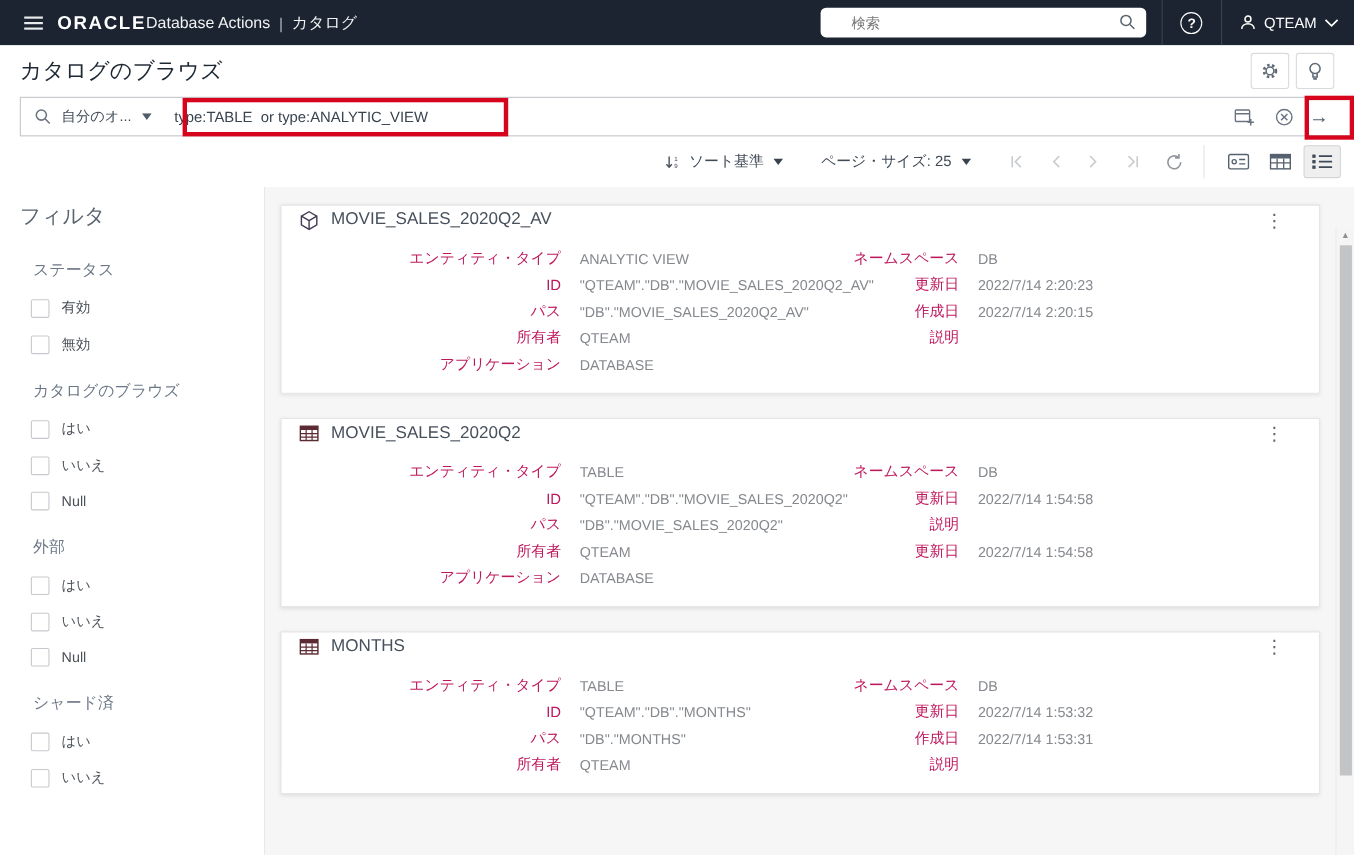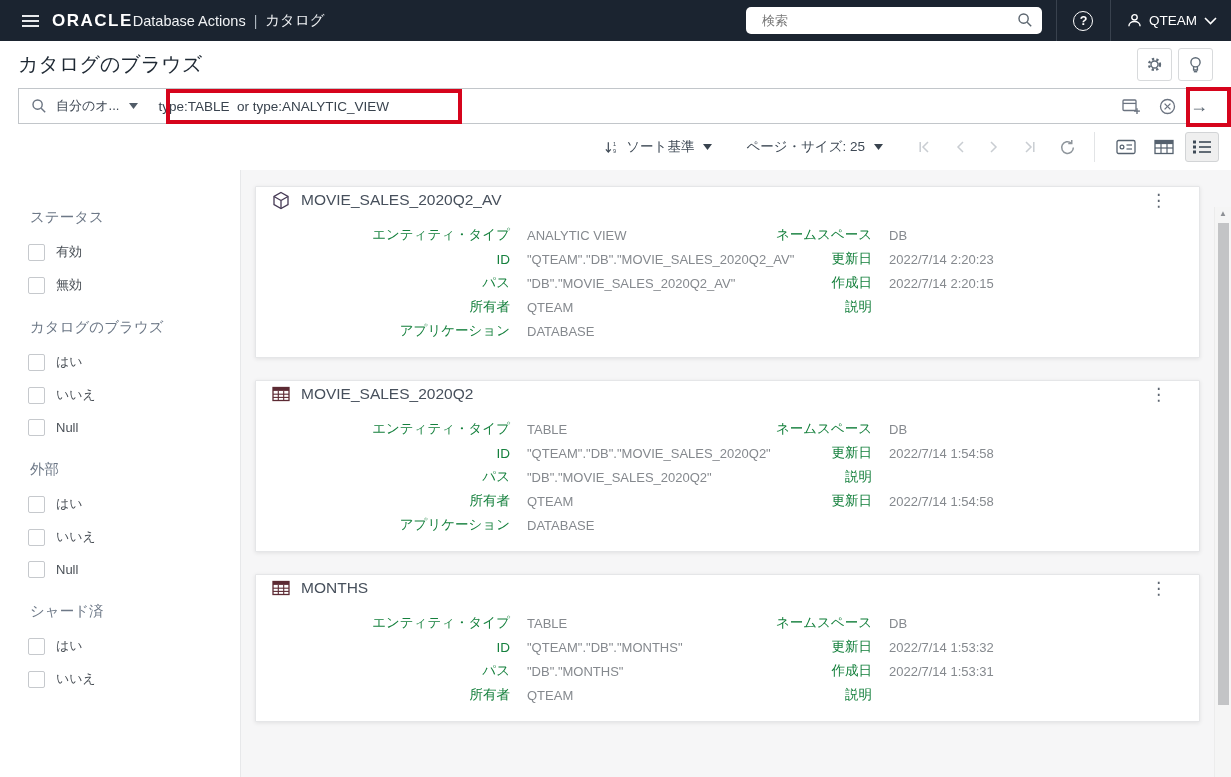--- a/index.html
+++ b/index.html
@@ -18,21 +18,21 @@
   .hamburger { width:40px; display:flex; flex-direction:column; gap:3px; cursor:pointer; padding:4px 10px; }
   .hamburger i { display:block; height:2px; width:17px; background:#e8eaec; }
   .brand { font-size:17px; font-weight:700; letter-spacing:1.5px; }
   .app-name { font-size:14.5px; color:#f0f2f4; }
   .app-sep { margin:0 8px; color:#aeb6bf; font-size:14px; }
   .page-name { font-size:14.5px; color:#f0f2f4; }
   .header-spacer { flex:1; }
   .header-search { position:relative; margin-right:14px; }
   .header-search input {
     width:296px; height:27px; border:none; border-radius:5px; background:#fff;
-    font-family:inherit; font-size:13px; color:#333; padding:0 32px 0 16px; outline:none;
+    font-family:inherit; font-size:13px; color:#333; padding:0 32px 0 28px; outline:none;
   }
   .header-search .hs-icon { position:absolute; right:9px; top:5px; color:#5a646e; }
   .header-divider { width:1px; height:41px; background:#39424e; }
   .help-btn { width:53px; height:41px; display:flex; align-items:center; justify-content:center; cursor:pointer; }
   .help-circle {
     width:20px; height:20px; border:1.6px solid #fff; border-radius:50%;
     display:flex; align-items:center; justify-content:center; font-size:12.5px; font-weight:700; color:#fff;
   }
   .user-menu { display:flex; align-items:center; gap:7px; padding:0 14px 0 16px; height:41px; cursor:pointer; }
   .user-name { font-size:13.5px; color:#fff; }
@@ -107,21 +107,21 @@
   }
   .card + .card { margin-top:22px; }
   .card-head { display:flex; align-items:center; height:26px; }
   .entity-icon { margin-right:11px; }
   .entity-name { font-size:15.5px; color:#47505c; }
   .card-head .kebab { margin-left:auto; margin-right:16px; color:#5d6570; font-size:17px; letter-spacing:0; cursor:pointer; line-height:1; }
   .fields { display:flex; margin-top:10px; }
   .fcol-left { width:495px; flex-shrink:0; }
   .fcol-right { flex:1; }
   .frow { height:24px; display:flex; align-items:center; }
-  .flabel { text-align:right; font-size:13.5px; color:#15803d; flex-shrink:0; }
+  .flabel { text-align:right; font-size:13.5px; color:#be185d; flex-shrink:0; }
   .fcol-left .flabel { width:238px; }
   .fcol-right .flabel { width:105px; }
   .fvalue { margin-left:17px; font-size:13px; color:#85898e; white-space:nowrap; }
 
   
   .scrollbar {
     position:absolute; top:37px; right:0; bottom:0; width:17px; background:#f5f5f5;
     border-left:1px solid #ececec; display:flex; flex-direction:column; align-items:center;
   }
   .sb-arrow { color:#8d9095; font-size:8px; height:14px; line-height:14px; cursor:pointer; }
@@ -319,20 +319,21 @@
           <rect x="1" y="11.5" width="3" height="3" fill="#3e4a57"></rect>
           <line x1="7" y1="13" x2="19" y2="13" stroke="#3e4a57" stroke-width="1.6"></line>
         </svg>
     </span>
   </span>
 </div>
 
 <div class="content">
 
   <aside class="sidebar">
+    <div class="filters-title">フィルタ</div>
 
     <div class="filter-heading">ステータス</div>
     <div class="filter-option">
       <span class="checkbox"></span>
       <label>有効</label>
     </div>
     <div class="filter-option">
       <span class="checkbox"></span>
       <label>無効</label>
     </div>

